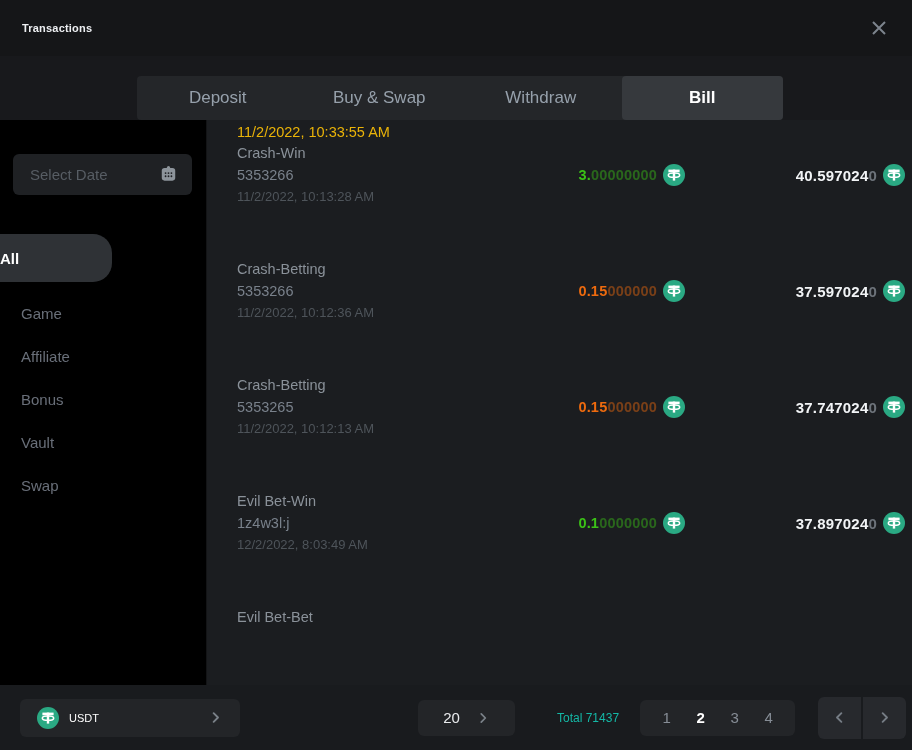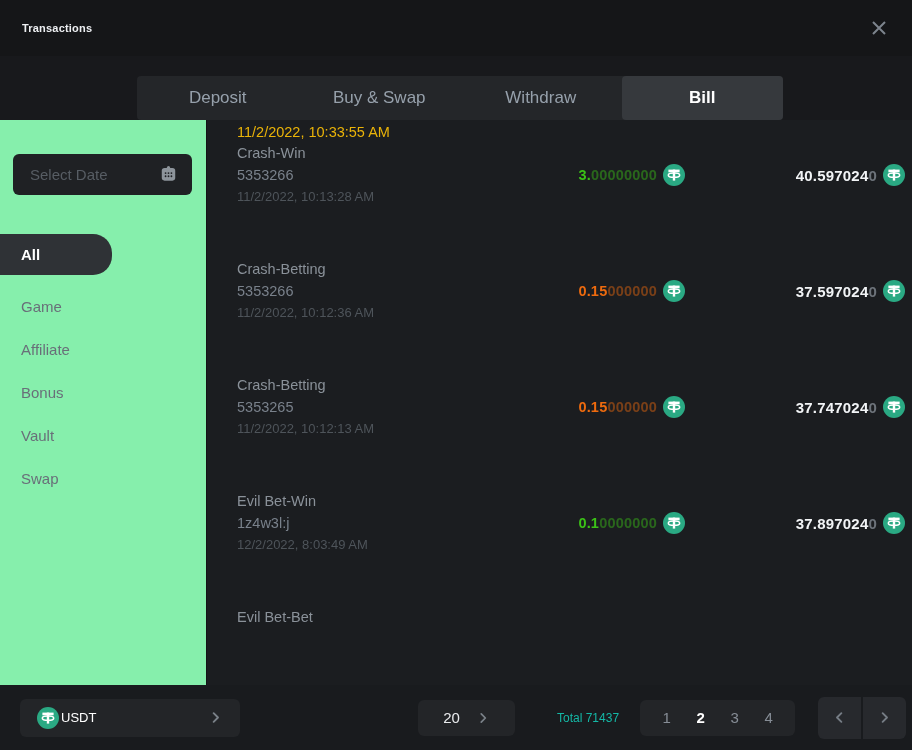--- a/index.html
+++ b/index.html
@@ -16,26 +16,26 @@
     color:#7d848d;cursor:pointer;}
   
   .tabband{height:64px;flex:none;background:#18191c;display:flex;align-items:flex-end;}
   .tabstrip{width:646px;height:44px;margin-left:137px;background:#242629;border-radius:4px;
     display:flex;}
   .tab{flex:1;display:flex;align-items:center;justify-content:center;font-size:17px;
     color:#96a0ab;cursor:pointer;border-radius:4px;}
   .tab.active{background:#36393d;color:#ffffff;font-weight:bold;}
   
   .content{flex:1;display:flex;overflow:hidden;}
-  .sidebar{width:207px;flex:none;background:#86efac;box-sizing:border-box;
+  .sidebar{width:207px;flex:none;background:#000000;box-sizing:border-box;
     padding:34px 14px 0 13px;border-right:1px solid #131416;}
   .datebox{height:41px;background:#1f2124;border-radius:6px;display:flex;align-items:center;
     justify-content:space-between;padding:0 14px 0 17px;color:#575d64;font-size:15px;cursor:pointer;}
-  .pill{margin:39px 0 0 -13px;width:112px;height:41px;background:#2f3236;
-    border-radius:0 19px 19px 0;display:flex;align-items:center;padding-left:21px;
+  .pill{margin:39px 0 0 -13px;width:112px;height:48px;background:#2f3236;
+    border-radius:0 19px 19px 0;display:flex;align-items:center;
     box-sizing:border-box;color:#ffffff;font-weight:bold;font-size:15px;cursor:pointer;}
   .side-items{margin-top:10px;}
   .side-item{height:43px;display:flex;align-items:center;padding-left:8px;color:#696f79;
     font-size:15px;cursor:pointer;}
   
   .main{flex:1;padding:0 7px 0 30px;overflow:hidden;}
   .partial-ts{margin-top:2px;color:#eab308;font-size:14.5px;line-height:20px;}
   .row{display:flex;align-items:center;margin-bottom:50px;}
   .row:first-of-type{margin-top:50px;}
   .info{width:280px;flex:none;}
@@ -49,22 +49,22 @@
   .amt.green{color:#3bc117;}
   .amt.orange{color:#ed6a0e;}
   .bal{font-size:15px;font-weight:bold;color:#f2f4f6;letter-spacing:.2px;}
   .bal .dim{color:#6d737a;}
   .tether{width:22px;height:22px;flex:none;display:block;}
   .partial-bottom{margin-bottom:0;}
   
   .footer{height:65px;flex:none;background:#191b1e;display:flex;align-items:center;
     padding:0 6px 0 20px;box-sizing:border-box;}
   .fbox{background:#232528;border-radius:6px;display:flex;align-items:center;}
-  .currency{width:220px;height:38px;padding:0 17px;box-sizing:border-box;gap:2px;
-    color:#ffffff;font-size:13px;cursor:pointer;}
+  .currency{width:220px;height:38px;padding:0 17px;box-sizing:border-box;gap:10px;
+    color:#ffffff;font-size:11px;cursor:pointer;}
   .currency .chev{margin-left:auto;}
   .pagesize{margin-left:178px;width:97px;height:36px;justify-content:center;gap:16px;
     color:#e8eaec;font-size:15px;cursor:pointer;}
   .total{margin-left:42px;color:#14b8a6;font-size:12px;}
   .pagination{margin-left:21px;width:155px;height:36px;justify-content:center;}
   .page{width:34px;text-align:center;color:#868d96;font-size:15px;cursor:pointer;}
   .page.active{color:#ffffff;font-weight:bold;}
   .navs{margin-left:auto;display:flex;gap:2px;}
   .navbtn{width:43px;height:42px;background:#27292d;display:flex;align-items:center;
     justify-content:center;color:#767d85;cursor:pointer;}

